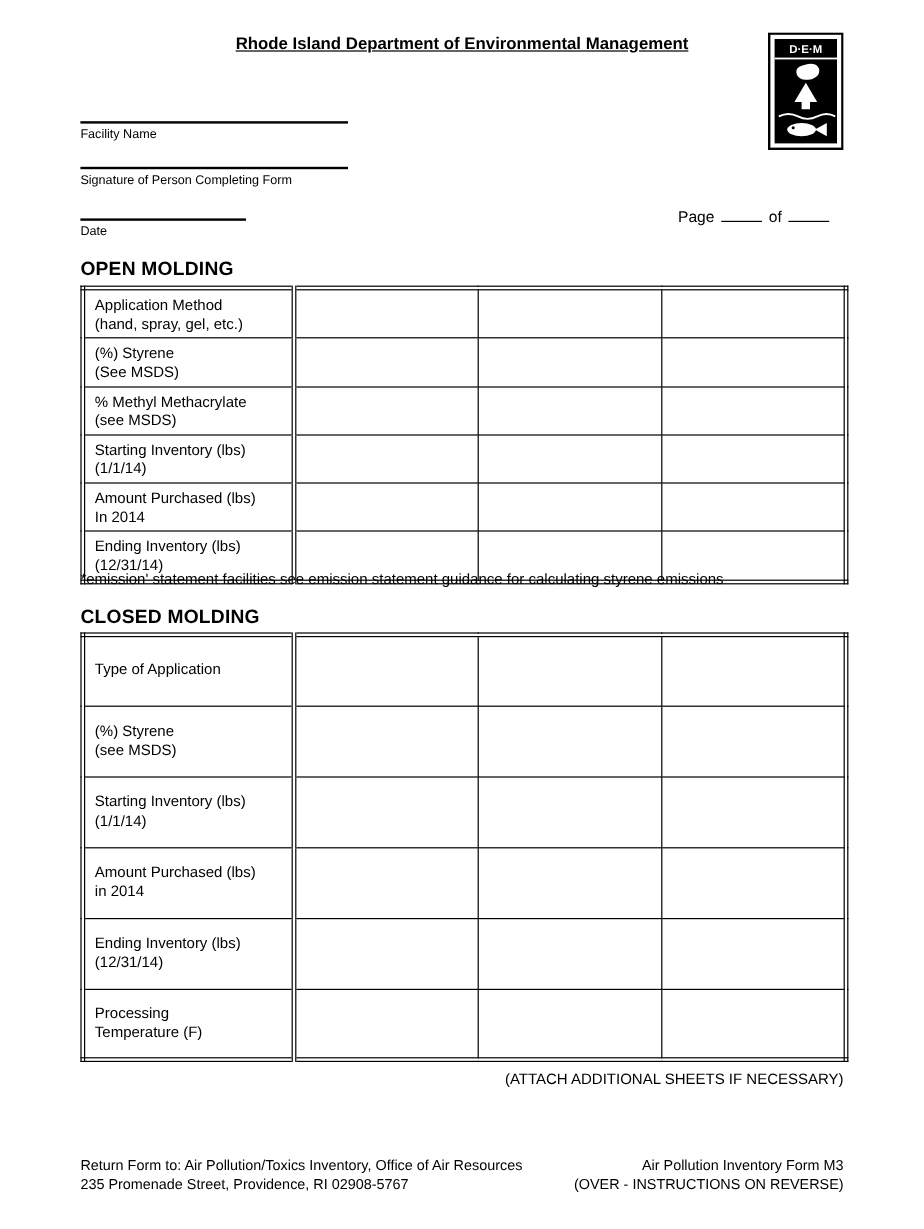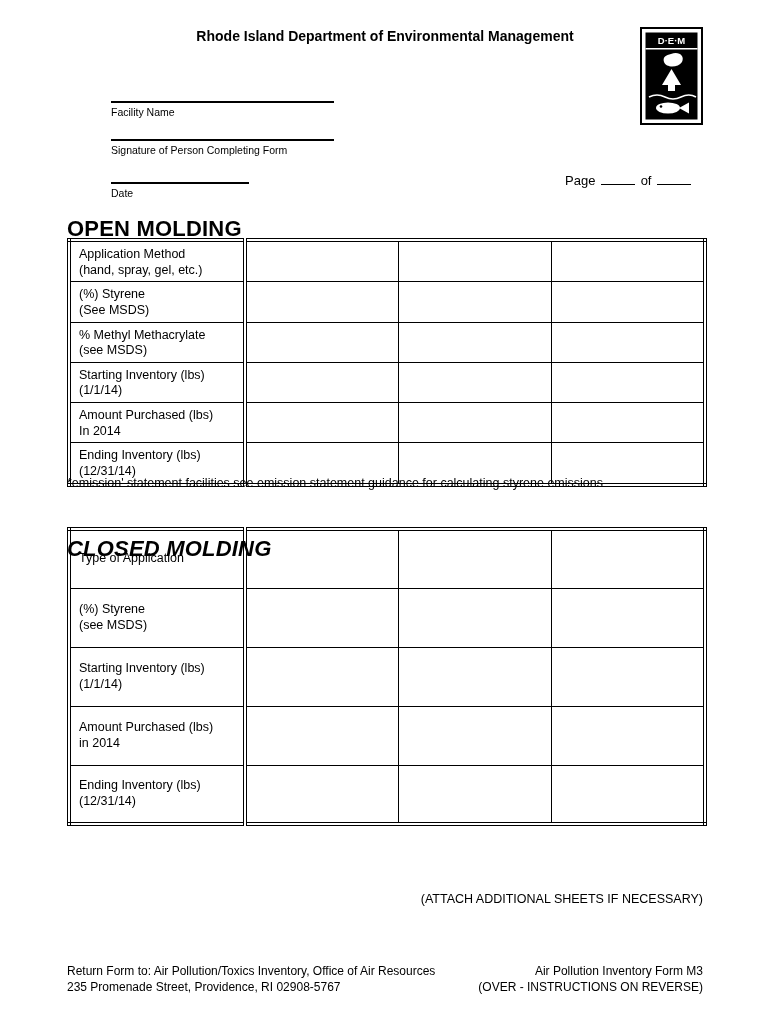--- a/index.html
+++ b/index.html
@@ -1,35 +1,35 @@
 <!DOCTYPE html>
 <html><head>
 <meta charset="utf-8">
 <style>
   * { margin:0; padding:0; box-sizing:border-box; }
   html,body { background:#ffffff; }
   body { font-family:"Liberation Sans","DejaVu Sans",sans-serif; color:#000; }
   .page { position:relative; width:770px; height:1024px; background:#fff; margin:0 auto; overflow:hidden; }
 
   
-  .titles { position:absolute; top:28px; left:0; width:100%; text-align:center; }
+  .titles { position:absolute; top:28px; left:0; width:100%; text-align:center;text-decoration:underline; }
   .title-bold { font-size:14px; font-weight:bold; line-height:16px; }
   .title-normal { font-size:14px; line-height:17px; }
 
   .logo { position:absolute; top:27px; left:640px; width:63px; height:98px; }
 
   
-  .field { position:absolute; left:67px;margin-left:44px; }
+  .field { position:absolute; left:67px; }
   .rule { height:0; border-bottom:2px solid #000; }
   .field-label { font-size:10.5px; margin-top:3px; }
 
   .page-of { position:absolute; top:172px; left:565px; font-size:13px; }
   .blank { display:inline-block; width:34px; height:13px; border-bottom:1.5px solid #000; margin:0 2px; }
 
-  .section-heading { position:absolute; left:67px; font-size:22px; font-weight:bold; letter-spacing:0.2px; }
+  .section-heading { position:absolute; left:67px; font-size:16px; font-weight:bold; letter-spacing:0.2px; }
 
   
   .molding-table { position:absolute; left:67px; width:636px; border-collapse:collapse; table-layout:fixed; border:4px double #000; }
   .molding-table td { border:1px solid #000; font-size:12.5px; line-height:1.25; padding:3px 8px; }
   .molding-table td.label-cell { border-right:4px double #000; }
   .open-table { top:238px; }
   .open-table td { height:39px; vertical-align:top; }
   .open-table td.label-cell { padding-top:5px; }
   .closed-table { top:527px; }
   .closed-table td { height:59px; vertical-align:middle; }
@@ -149,21 +149,21 @@
         </td>
         <td></td>
         <td></td>
         <td></td>
       </tr>
     </tbody>
   </table>
 
   <div class="note">*emission' statement facilities see emission statement guidance for calculating styrene emissions</div>
 
-  <div class="section-heading" style="top:536px;font-style:italic;">CLOSED MOLDING</div>
+  <div class="section-heading" style="top:506px;">CLOSED MOLDING</div>
 
   <table class="molding-table closed-table">
     <colgroup>
         <col style="width:176px">
         <col style="width:153px">
         <col style="width:153px">
         <col style="width:154px">
       </colgroup>
     <tbody>
       <tr>
@@ -204,20 +204,29 @@
       </tr>
       <tr>
         <td class="label-cell">
           <div class="cell-l1">Ending Inventory (lbs)</div>
           <div class="cell-l2">(12/31/14)</div>
         </td>
         <td></td>
         <td></td>
         <td></td>
       </tr>
+      <tr>
+        <td class="label-cell">
+          <div class="cell-l1">Processing</div>
+          <div class="cell-l2">Temperature  (F)</div>
+        </td>
+        <td></td>
+        <td></td>
+        <td></td>
+      </tr>
     </tbody>
   </table>
 
   <div class="attach-note">(ATTACH ADDITIONAL SHEETS IF NECESSARY)</div>
 
   <div class="footer-left">
     <div>Return Form to: Air Pollution/Toxics Inventory, Office of Air Resources</div>
     <div>235 Promenade Street, Providence, RI 02908-5767</div>
   </div>
   <div class="footer-right">

